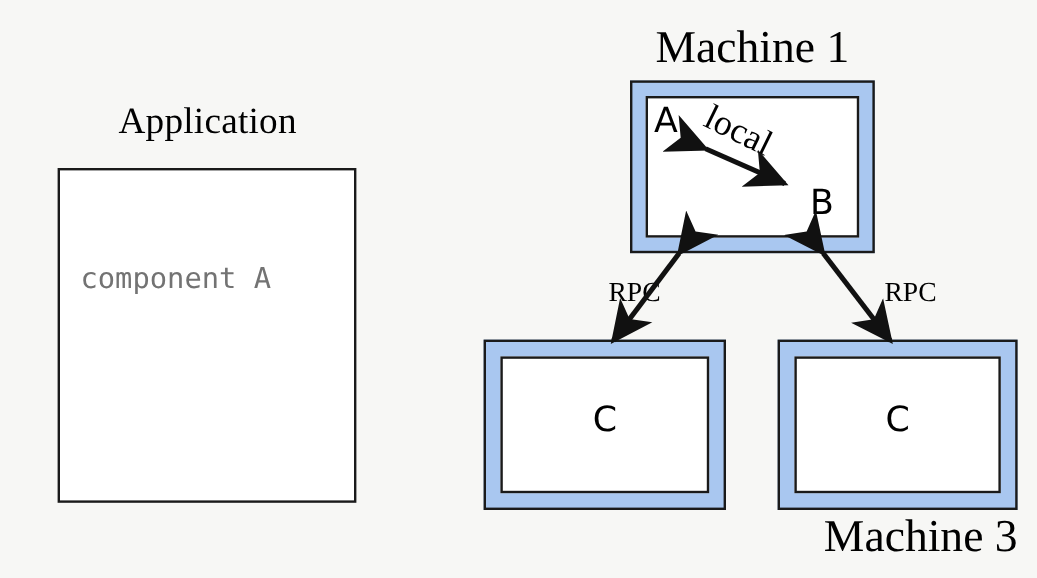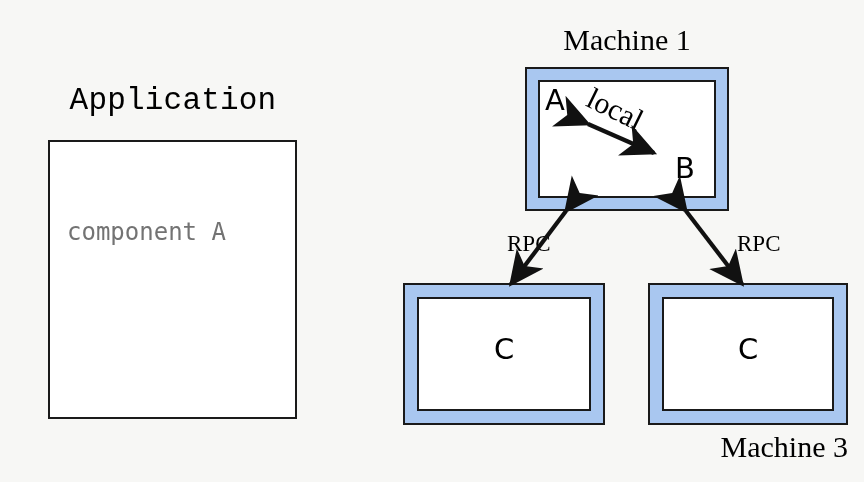--- a/index.html
+++ b/index.html
@@ -18,21 +18,21 @@
     color: #000;
   }
   .abs { position: absolute; }
 
   
   #app-title {
     left: 48px;
     top: 83px;
     width: 250px;
     text-align: center;
-    font-family: Liberation Mono, monospace;
+    font-family: Liberation Serif, serif;
     font-size: 31px;
     line-height: 36px;
     letter-spacing: 0.2px;
     white-space: nowrap;
   }
   #app-box {
     left: 48px;
     top: 140px;
     width: 249px;
     height: 279px;
@@ -59,21 +59,21 @@
     box-sizing: border-box;
   }
   .machine-inner {
     position: absolute;
     background: #ffffff;
     border: 2px solid #1a1a1a;
     box-sizing: border-box;
   }
   .machine-caption {
     font-family: "Liberation Serif", serif;
-    font-size: 30px;
+    font-size: 38px;
     line-height: 34px;
     text-align: center;
     white-space: nowrap;
   }
 
   
   #m1-title { left: 525px; top: 23px; width: 204px; }
   #m1-frame { left: 525px; top: 67px; width: 204px; height: 144px; }
   #m1-inner { left: 11px; top: 11px; right: 11px; bottom: 11px; }
   #m1-label-a {

